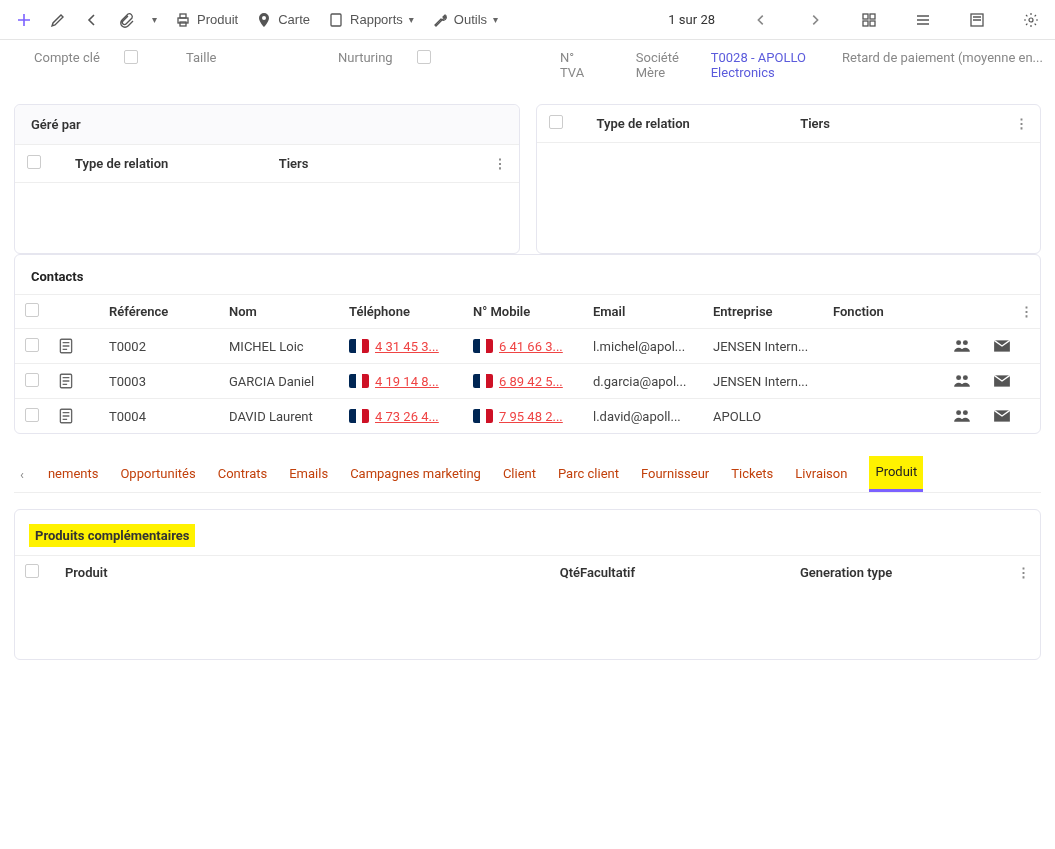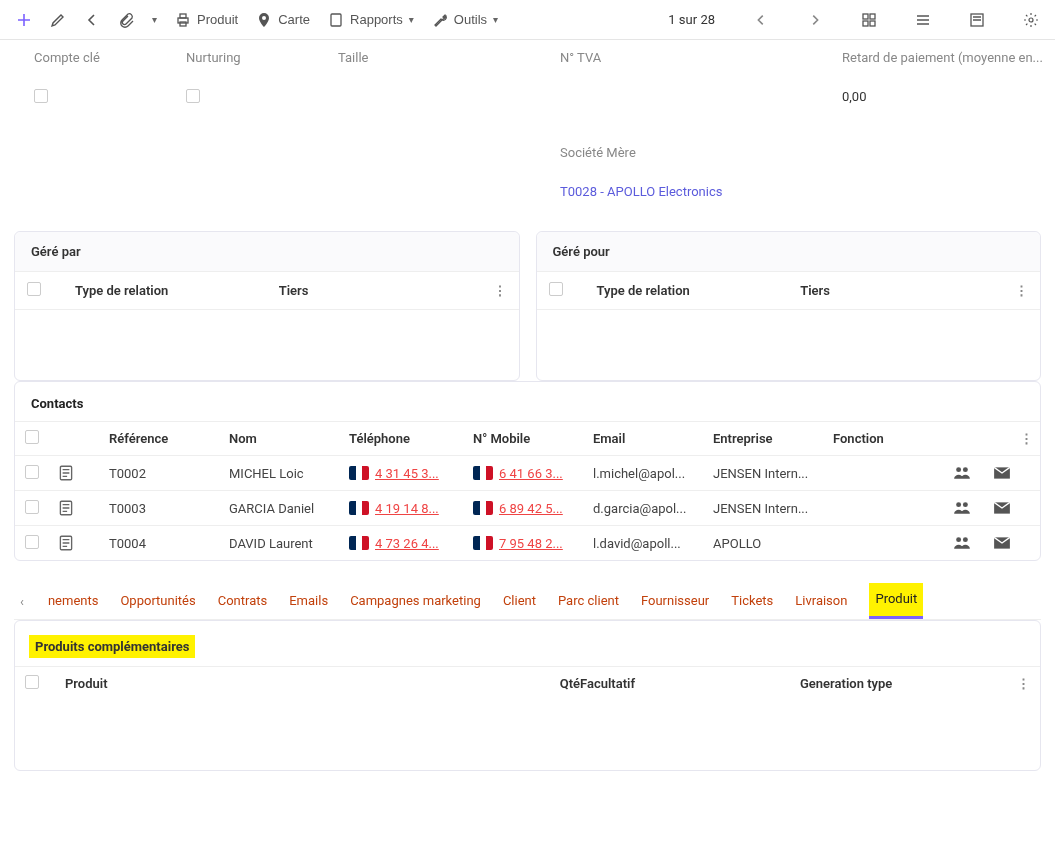--- a/index.html
+++ b/index.html
@@ -9,21 +9,21 @@
 .toolbar-right { margin-left: auto; display: flex; align-items: center; gap: 22px; text-align: center; }
 .tb-btn { background: none; border: none; padding: 6px 8px; cursor: pointer; display: inline-flex; align-items: center; gap: 6px; color: #555; font-size: 13px; border-radius: 3px; }
 .tb-icon { width: 16px; height: 16px; display: inline-flex; align-items: center; justify-content: center; }
 .caret { font-size: 10px; color: #666; }
 .pager-text { font-size: 13px; color: #333; margin-right: 8px; }
 .content { padding: 10px 14px 20px 14px; }
 .field-label { color: #888; font-size: 13px; }
 .field-value { color: #333; }
 .field-link { color: #5b5bdc; text-decoration: none; }
 .chk { width: 14px; height: 14px; border: 1px solid #ccc; border-radius: 2px; display: inline-block; }
-.panels-row { display: flex; gap: 16px; margin-top: 18px; }
+.panels-row { display: flex; gap: 16px; margin-top: 8px; }
 .panel { flex: 1; border: 1px solid #e6e6ef; border-radius: 6px; background: #fff; }
 .panel-header { background: #fafafc; padding: 12px 16px; font-weight: 600; color: #333; border-bottom: 1px solid #eee; border-radius: 6px 6px 0 0; }
 .table-head { display: flex; align-items: center; padding: 10px 12px; border-bottom: 1px solid #eee; color: #333; font-weight: 600; gap: 8px; }
 .table-head .chk-col { width: 40px; }
 .table-head .col { flex: 1; }
 .table-head .menu-col { width: 24px; text-align: right; color: #888; cursor: pointer; }
 .table-body-empty { height: 70px; }
 .contacts-panel { border: 1px solid #e6e6ef; border-radius: 6px; }
 .contacts-title { padding: 14px 16px 10px 16px; font-weight: 700; color: #222; }
 .contacts-head, .contacts-row { display: grid; grid-template-columns: 32px 52px 120px 120px 124px 120px 120px 120px 120px 40px 40px; align-items: center; padding: 8px 10px; border-top: 1px solid #eee; }
@@ -37,26 +37,26 @@
 .flag .w { background: #fff; }
 .flag .r { background: #ce1126; }
 .phone-cell { display: flex; align-items: center; white-space: nowrap; overflow: hidden; }
 .phone-link { color: #ef4444; text-decoration: underline; overflow: hidden; text-overflow: ellipsis; }
 .truncate { white-space: nowrap; overflow: hidden; text-overflow: ellipsis; }
 .row-icon { color: #555; cursor: pointer; text-align: center; }
 .tabs-row { display: flex; align-items: center; gap: 22px; margin-top: 22px; padding: 0 4px; border-bottom: 1px solid #eee; overflow: hidden; }
 .tab-scroll-left { color: #888; cursor: pointer; padding: 6px 2px; }
 .tab { color: #c2410c; padding: 8px 0 10px 0; cursor: pointer; white-space: nowrap; }
 .tab.active { color: #222; border-bottom: 3px solid #7b61ff; background: #fff200; padding-left: 6px; padding-right: 6px; }
-.sub-panel { margin-top: 0; border: 1px solid #e6e6ef; border-radius: 6px; }
+.sub-panel { margin-top: 16px; border: 1px solid #e6e6ef; border-radius: 6px; }
 .sub-panel-title { display: inline-block; background: #fff200; font-weight: 700; padding: 4px 6px; margin: 14px 12px 8px 14px; }
 .sub-head { display: grid; grid-template-columns: 40px 1fr 120px 220px 200px 30px; align-items: center; padding: 8px 10px; border-top: 1px solid #eee; font-weight: 600; }
 .sub-head .menu-col { text-align: right; color: #888; cursor: pointer; }
 .fields-top { display: grid; grid-template-columns: 130px 130px 200px 260px 1fr; gap: 22px; padding: 0 20px 14px 20px; }
-.fields-top .cell { display: flex; flex-direction: column; gap: 24px; }
+.fields-top .cell { display: flex; flex-direction: row; gap: 24px; }
 svg { display: block; }
 </style>
 </head>
 <body>
 
 <div class="toolbar">
   <div class="toolbar-left">
     <button class="tb-btn">
         <span class="tb-icon">
           <svg viewBox="0 0 16 16" width="16" height="16" stroke="#7b61ff" stroke-width="1.6">
@@ -178,25 +178,25 @@
 </div>
 
 <div class="content">
 
   <div class="fields-top">
     <div class="cell">
       <span class="field-label">Compte clé</span>
       <span class="chk"></span>
     </div>
     <div class="cell">
+      <span class="field-label">Taille</span>
+    </div>
+    <div class="cell">
       <span class="field-label">Nurturing</span>
       <span class="chk"></span>
-    </div>
-    <div class="cell">
-      <span class="field-label">Taille</span>
     </div>
     <div class="cell">
       <span class="field-label">N° TVA</span>
       <div style="height:32px"></div>
       <span class="field-label">Société Mère</span>
       <a href="#" class="field-link">T0028 - APOLLO Electronics</a>
     </div>
     <div class="cell">
       <span class="field-label truncate">Retard de paiement (moyenne en...</span>
       <span class="field-value">0,00</span>
@@ -208,21 +208,20 @@
       <div class="panel-header">Géré par</div>
       <div class="table-head">
         <div class="chk-col"><span class="chk"></span></div>
         <div class="col">Type de relation</div>
         <div class="col">Tiers</div>
         <div class="menu-col">⋮</div>
       </div>
       <div class="table-body-empty"></div>
     </div>
     <div class="panel">
-      <div class="panel-header">Géré pour</div>
       <div class="table-head">
         <div class="chk-col"><span class="chk"></span></div>
         <div class="col">Type de relation</div>
         <div class="col">Tiers</div>
         <div class="menu-col">⋮</div>
       </div>
       <div class="table-body-empty"></div>
     </div>
   </div>
 

